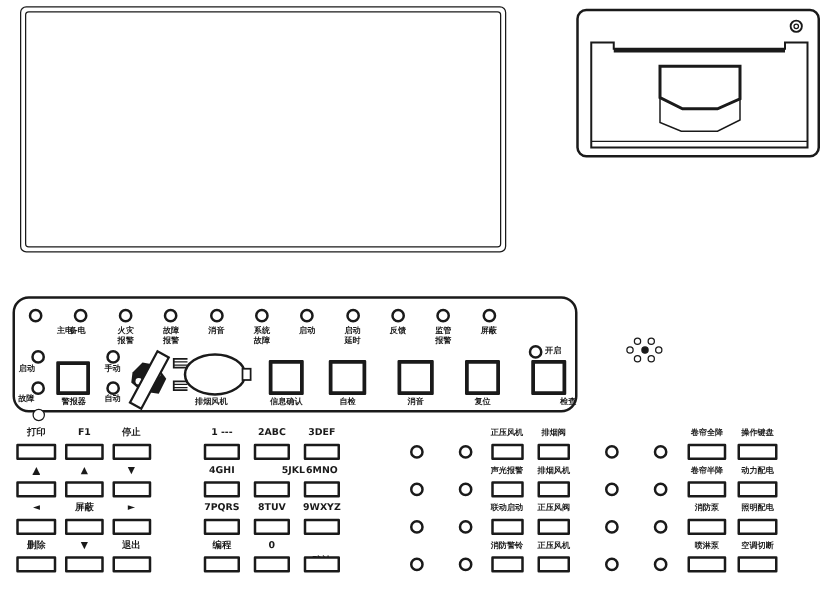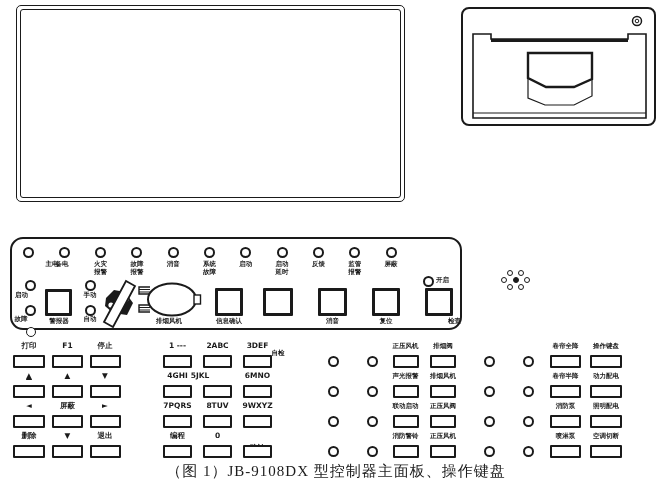--- a/index.html
+++ b/index.html
@@ -108,21 +108,21 @@
     <line x1="3" y1="26.5" x2="14" y2="26.5" stroke="#1a1a1a" stroke-width="1"></line>
     <line x1="3" y1="29" x2="14" y2="29" stroke="#1a1a1a" stroke-width="1"></line>
     <ellipse cx="36" cy="18.5" rx="24" ry="16" fill="#fff" stroke="#1a1a1a" stroke-width="2"></ellipse>
     <rect x="58" y="14" width="6.5" height="9" fill="#fff" stroke="#1a1a1a" stroke-width="1.4"></rect>
   </svg>
   <div class="lbl" style="left:147px;top:318px;width:44px;">排烟风机</div>
 
   <button class="pbtn" style="left:215px;top:288px;"></button>
   <div class="lbl" style="left:207px;top:318px;width:44px;">信息确认</div>
   <button class="pbtn" style="left:263px;top:288px;width:30px;"></button>
-  <div class="lbl" style="left:256px;top:318px;width:44px;margin-top:32px;">自检</div>
+  <div class="lbl" style="left:256px;top:318px;width:44px;">自检</div>
   <button class="pbtn" style="left:318px;top:288px;width:29px;"></button>
   <div class="lbl" style="left:310.5px;top:318px;width:44px;">消音</div>
   <button class="pbtn" style="left:372px;top:288px;"></button>
   <div class="lbl" style="left:364px;top:318px;width:44px;">复位</div>
   <button class="pbtn" style="left:425px;top:288px;"></button>
   <div class="lbl" style="left:417px;top:318px;width:44px;text-align:right;">检查</div>
 
   <div class="led" style="left:422.5px;top:275.5px;"></div>
   <div class="lbl" style="left:436px;top:277px;width:20px;text-align:left;">开启</div>
 
@@ -165,21 +165,21 @@
   <button class="key" style="left:89.5px;top:445px;width:31px;"></button>
 
   <div class="klbl" style="left:157.5px;top:342px;width:40px;">1 ---</div>
   <div class="klbl" style="left:197.5px;top:342px;width:40px;">2ABC</div>
   <div class="klbl" style="left:237.5px;top:342px;width:40px;">3DEF</div>
   <button class="key" style="left:163px;top:355px;width:29px;"></button>
   <button class="key" style="left:203px;top:355px;width:29px;"></button>
   <button class="key" style="left:243px;top:355px;width:29px;"></button>
 
   <div class="klbl" style="left:157.5px;top:372px;width:40px;">4GHI</div>
-  <div class="klbl" style="left:180px;top:372px;width:40px;">5JKL</div>
+  <div class="klbl" style="left:204px;top:372px;width:40px;text-align:right;">5JKL</div>
   <div class="klbl" style="left:237.5px;top:372px;width:40px;">6MNO</div>
   <button class="key" style="left:163px;top:385px;width:29px;"></button>
   <button class="key" style="left:203px;top:385px;width:29px;"></button>
   <button class="key" style="left:243px;top:385px;width:29px;"></button>
 
   <div class="klbl" style="left:157.5px;top:402px;width:40px;">7PQRS</div>
   <div class="klbl" style="left:197.5px;top:402px;width:40px;">8TUV</div>
   <div class="klbl" style="left:237.5px;top:402px;width:40px;">9WXYZ</div>
   <button class="key" style="left:163px;top:415px;width:29px;"></button>
   <button class="key" style="left:203px;top:415px;width:29px;"></button>
@@ -243,15 +243,14 @@
   <div class="dlbl" style="left:543.5px;top:403px;width:44px;">消防泵</div>
   <div class="dlbl" style="left:584px;top:403px;width:44px;">照明配电</div>
   <button class="key" style="left:549.5px;top:415px;width:31.5px;"></button>
   <button class="key" style="left:590px;top:415px;width:31.5px;"></button>
 
   <div class="dlbl" style="left:543.5px;top:433px;width:44px;">喷淋泵</div>
   <div class="dlbl" style="left:584px;top:433px;width:44px;">空调切断</div>
   <button class="key" style="left:549.5px;top:445px;width:31.5px;"></button>
   <button class="key" style="left:590px;top:445px;width:31.5px;"></button>
 
-  <div class="caption">（图 1）JB-9108DX 型控制器主面板、操作键盘</div>
 
 </div>
 
 </body></html>

